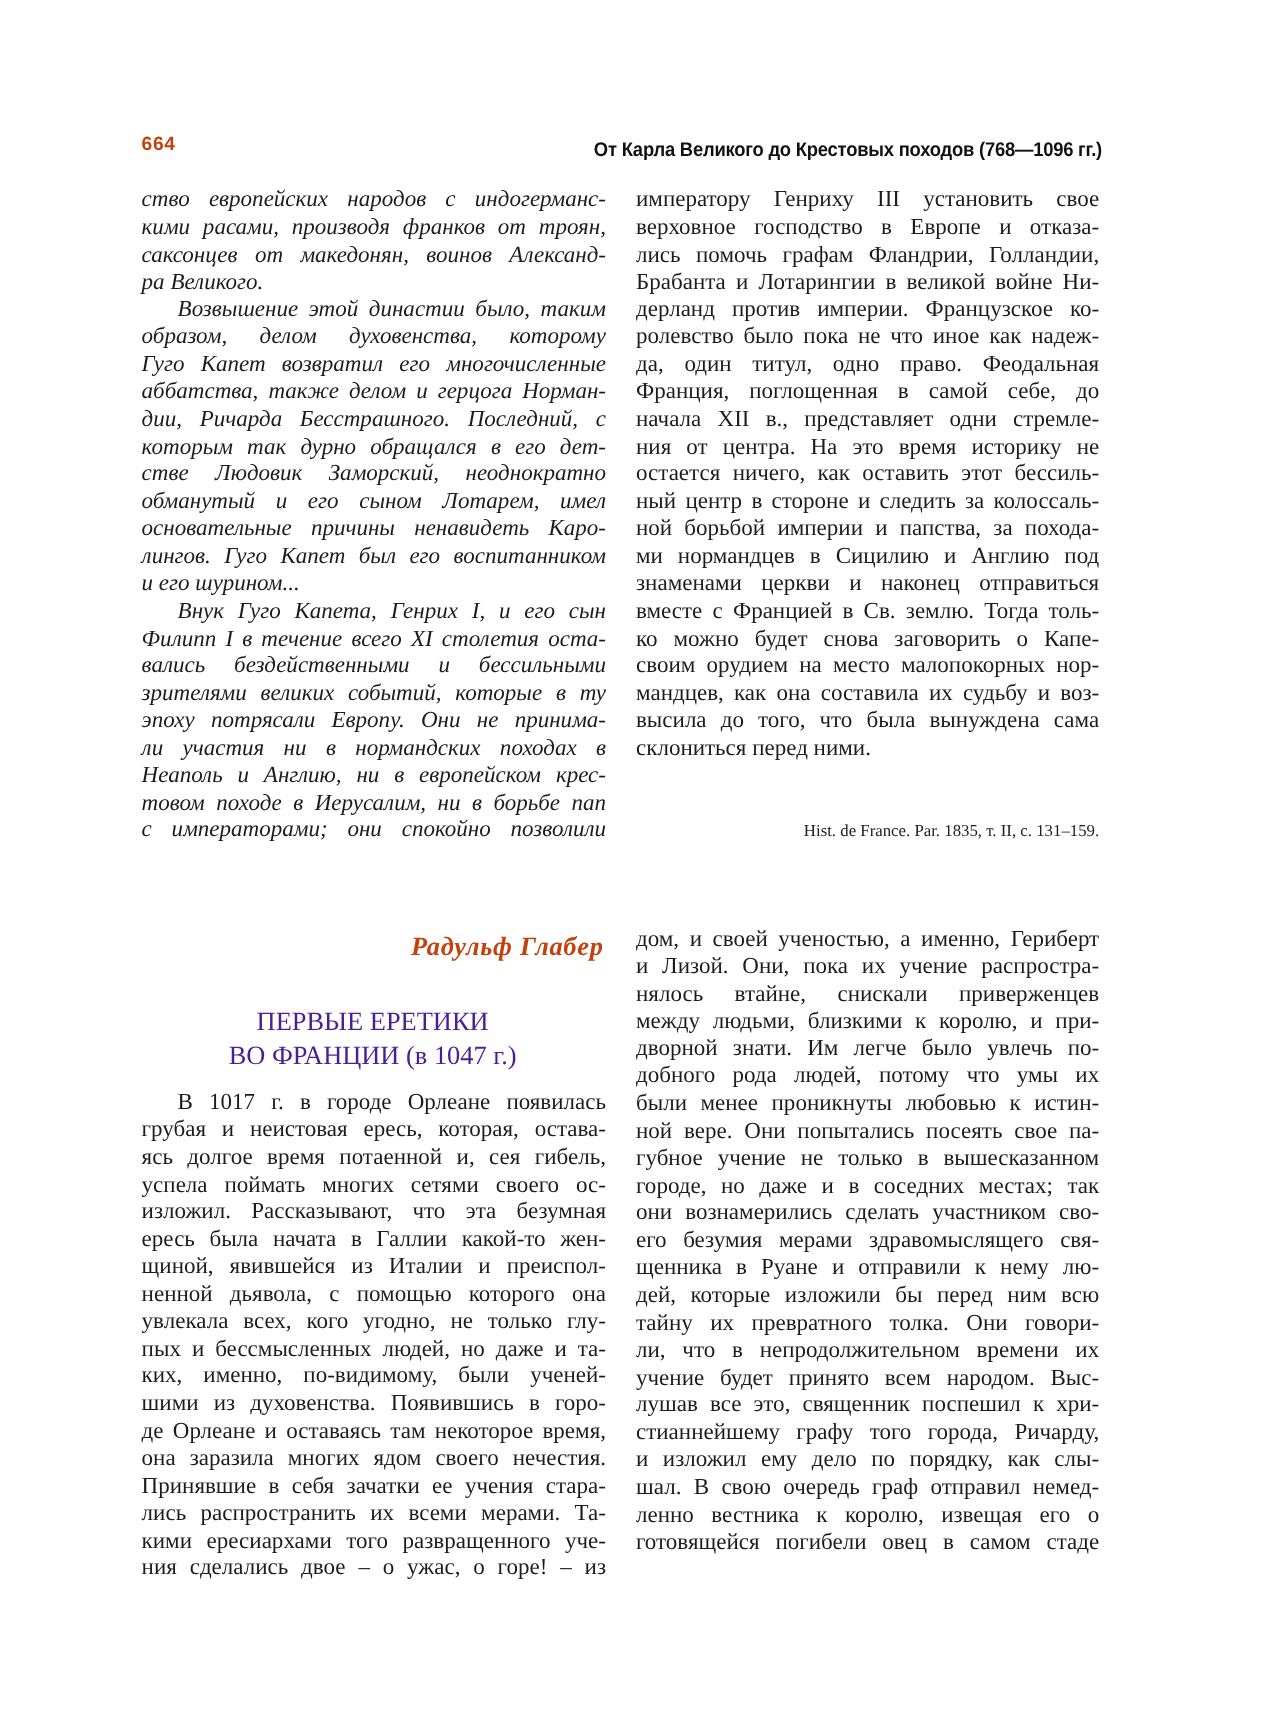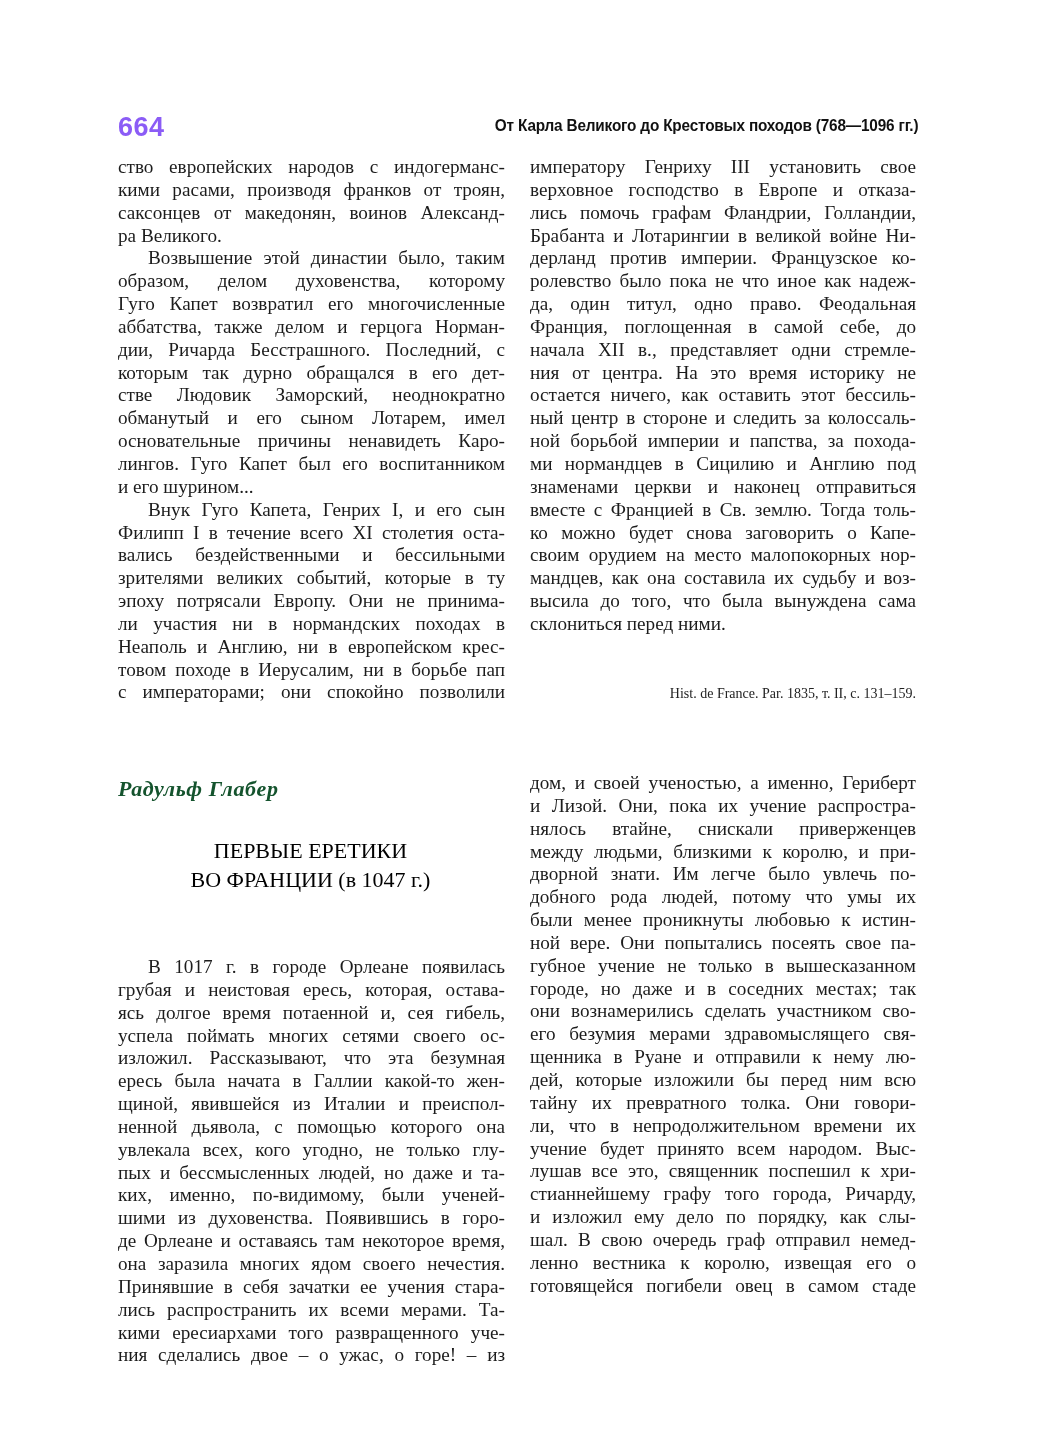--- a/index.html
+++ b/index.html
@@ -1,29 +1,29 @@
 <!DOCTYPE html>
 <html><head>
 <meta charset="utf-8">
 <style>
   html, body { margin:0; padding:0; background:#ffffff; }
   body { width:1062px; height:1447px; position:relative; overflow:hidden; color:#1a1a1a; }
   .header { position:absolute; left:118px; top:112px; width:800px; height:40px; }
-  .page-num { position:absolute; left:0; top:0; font-family:"Liberation Sans", sans-serif; font-weight:bold; font-size:27px; letter-spacing:0.5px; color:#8b5cf6; }
+  .page-num { position:absolute; left:0; top:0; font-family:"Liberation Sans", sans-serif; font-weight:bold; font-size:16px; letter-spacing:0.5px; color:#c2410c; }
   .running-title { position:absolute; right:0; top:4px; font-family:"Liberation Sans", sans-serif; font-weight:bold; font-size:16.5px; color:#111; letter-spacing:-0.2px; transform:scaleX(0.93); transform-origin:right center; white-space:nowrap; }
   .col { position:absolute; font-family:"Liberation Serif", serif; font-size:19.2px; line-height:22.85px; text-align:justify; color:#1c1c1c; }
   .line { display:block; text-align:justify; text-align-last:justify; white-space:nowrap; }
   .line.last { text-align-last:left; }
   .indent { text-indent:30px; }
-  .col-left-1 { left:118px; top:156px; width:387px; }
+  .col-left-1 { left:118px; top:156px; width:387px;font-style:italic; }
   .col-right-1 { left:530px; top:156px; width:386px; }
   .citation { position:absolute; left:530px; top:686px; width:386px; text-align:right; font-family:"Liberation Serif", serif; font-size:14px; color:#222; }
-  .author { position:absolute; left:118px; top:776px; width:385px; font-family:"Liberation Serif", serif; font-style:italic; font-weight:bold; font-size:22px; letter-spacing:0.6px; color:#14532d; }
-  .title { position:absolute; left:118px; top:836px; width:385px; text-align:center; font-family:"Liberation Serif", serif; font-size:22px; line-height:29px; color:#000000; }
-  .col-left-2 { left:118px; top:908px; width:387px;margin-top:48px; }
+  .author { position:absolute; left:118px; top:776px; width:385px; text-align:right; font-family:"Liberation Serif", serif; font-style:italic; font-weight:bold; font-size:22px; letter-spacing:0.6px; color:#c2410c; }
+  .title { position:absolute; left:118px; top:836px; width:385px; text-align:center; font-family:"Liberation Serif", serif; font-size:22px; line-height:29px; color:#4c1d95; }
+  .col-left-2 { left:118px; top:908px; width:387px; }
   .col-right-2 { left:530px; top:772px; width:386px; }
 </style>
 </head>
 <body>
 
 <div class="header">
   <span class="page-num">664</span>
   <span class="running-title">От Карла Великого до Крестовых походов (768—1096 гг.)</span>
 </div>
 

